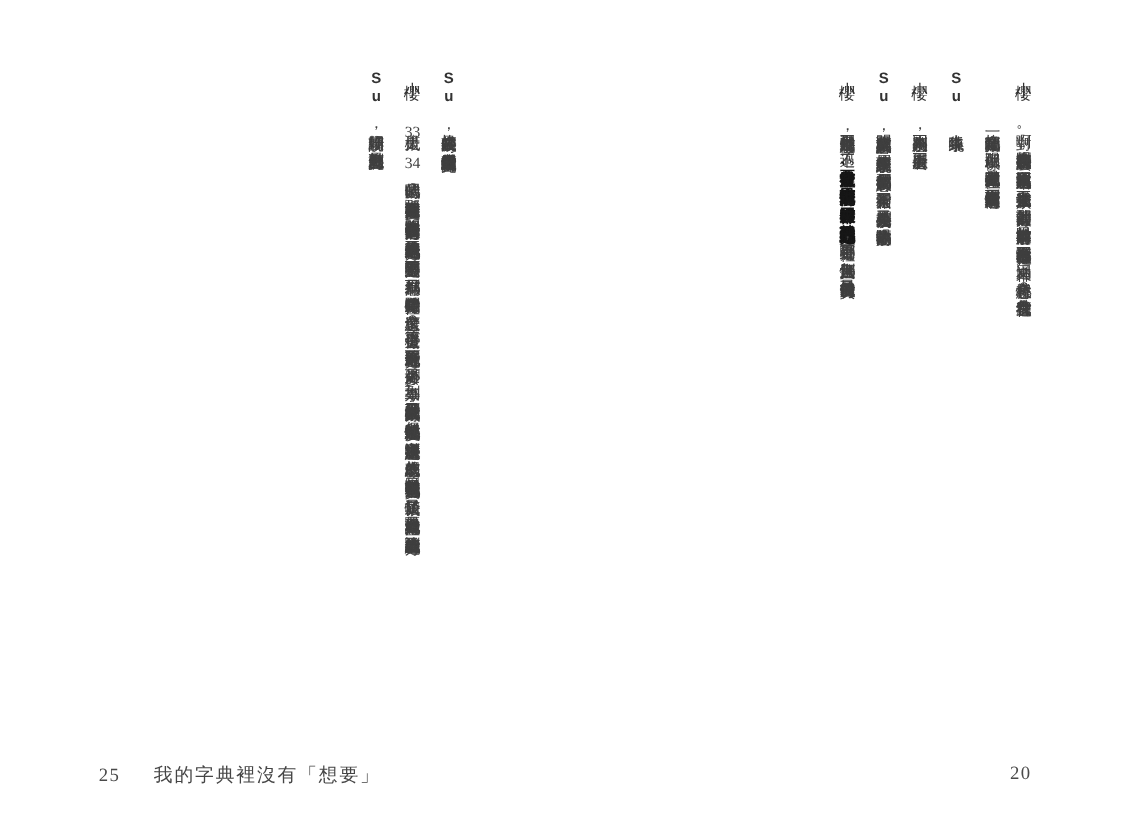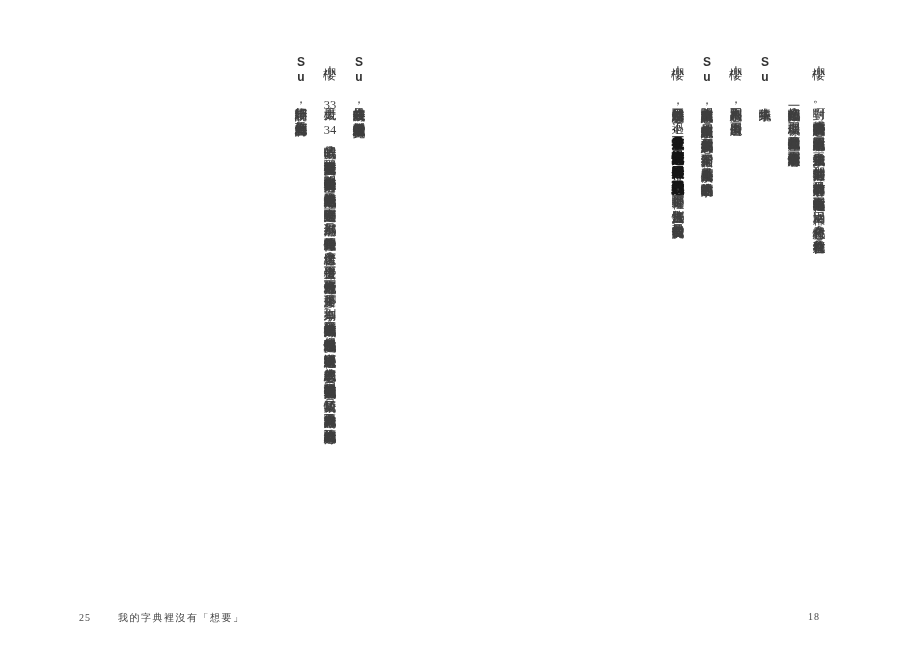--- a/index.html
+++ b/index.html
@@ -59,21 +59,21 @@
   .emph {
     font-family: "Liberation Sans", "DejaVu Sans", sans-serif;
     font-weight: 700;
     color: #161616;
   }
   .tcy { text-combine-upright: all; }
   
   .footer {
     position: absolute;
     top: 611px;
-    font-size: 10px;
+    font-size: 15px;
     color: #4a4a4a;
     white-space: nowrap;
   }
   .footer-left  { left: 79px; }
   .footer-right { left: 808px; }
   .running-title {
     margin-left: 27px;
     letter-spacing: 1.5px;
     color: #454545;
   }
@@ -102,21 +102,21 @@
         <div class="turn">
           <div class="speaker latin">Su</div>
           <p class="speech"><span>明明本來應該是想實現夢想的人，才會採用夢想集中系統的說。我們兩個都是沒有夢想的人，背景卻大不相同。小櫻是為了避免去羨慕別人，才專注於眼前的事物嗎？</span></p>
         </div>
         <div class="turn">
           <div class="speaker">小櫻</div>
           <p class="speech"><span>我不知道那時候是怎麼樣，不過，</span><b class="emph">要是在沒有欲望、沒有決定目的地的情況下前進，有時候回過神來，就會發現自己走到了並不想來的地方。</b><span>可是不管走到哪裡，都無法責怪別人。最後只能自己背負一切的責任。</span></p>
         </div>
       </div>
     <div class="footer footer-right">
-      <span class="folio">18</span>
+      <span class="folio">20</span>
     </div>
   </section>
 
   <section>
     <div class="dialog dialog-left" id="dialog-left">
         <div class="turn">
           <div class="speaker latin">Su</div>
           <p class="speech"><span>妳是在幾歲的時候，發覺繼續依循這個系統行動會完蛋的？</span></p>
         </div>
         <div class="turn">

